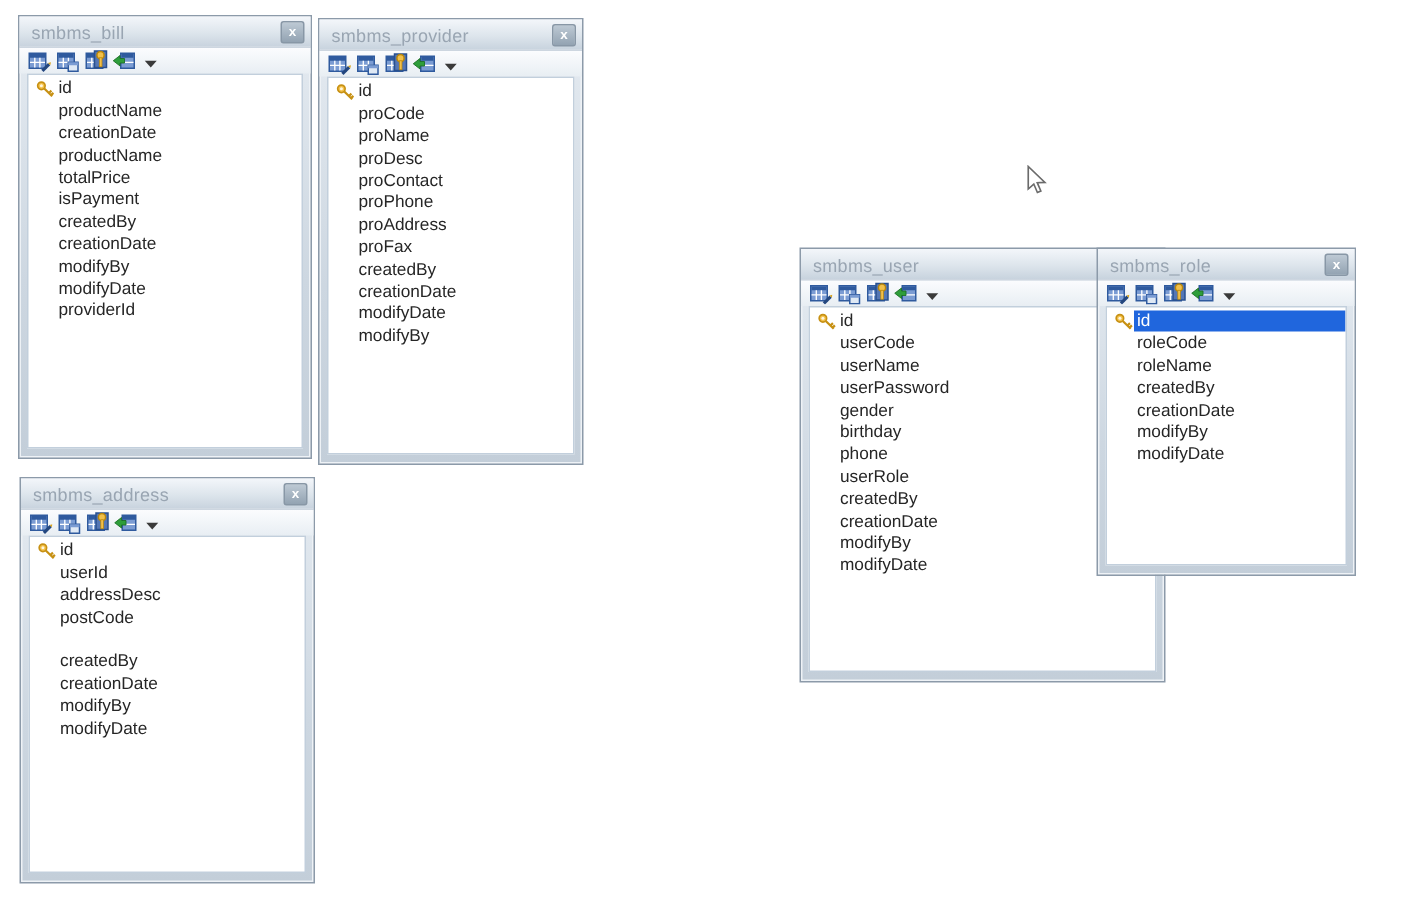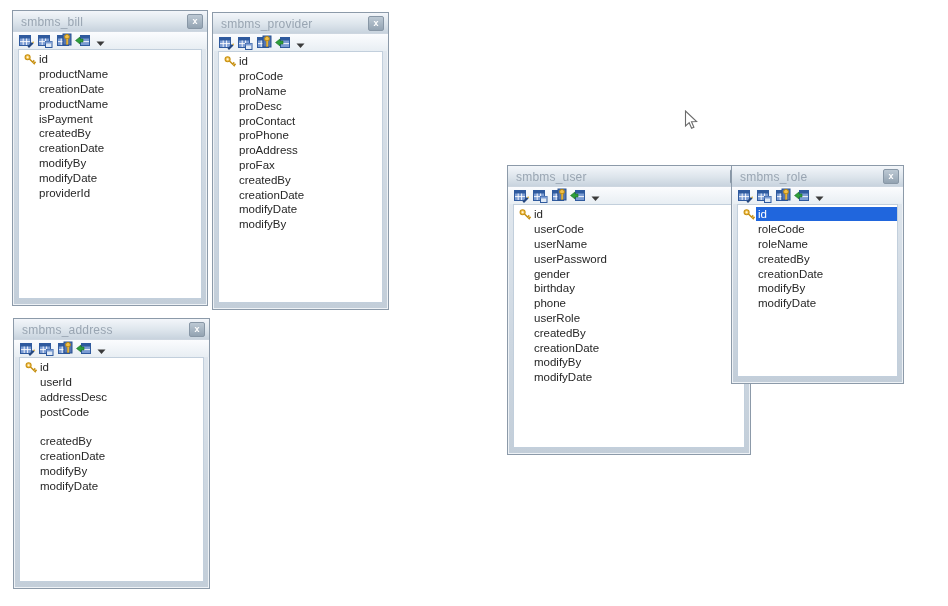--- a/index.html
+++ b/index.html
@@ -149,20 +149,24 @@
         <div class="field-row">
           <span class="key-zone"></span>
           <span class="field-label">creationDate</span>
         </div>
         <div class="field-row">
           <span class="key-zone"></span>
           <span class="field-label">productName</span>
         </div>
         <div class="field-row">
           <span class="key-zone"></span>
+          <span class="field-label">totalPrice</span>
+        </div>
+        <div class="field-row">
+          <span class="key-zone"></span>
           <span class="field-label">isPayment</span>
         </div>
         <div class="field-row">
           <span class="key-zone"></span>
           <span class="field-label">createdBy</span>
         </div>
         <div class="field-row">
           <span class="key-zone"></span>
           <span class="field-label">creationDate</span>
         </div>
@@ -385,21 +389,21 @@
         </div>
         <div class="field-row">
           <span class="key-zone"></span>
           <span class="field-label">modifyDate</span>
         </div>
         <div class="field-row">
           <span class="key-zone"></span>
         </div>
       </div>
   </div>
-    <div class="panel" style="left: 507px; top: 165px; width: 244px; height: 290px;">
+    <div class="panel" style="left: 533px; top: 165px; width: 244px; height: 290px;">
     <div class="titlebar">
       <span class="panel-title">smbms_user</span>
       <div class="close-btn">
         <span>x</span>
       </div>
     </div>
     <div class="toolbar">
         <span class="tb-icon">
           <svg width="16" height="15" viewBox="0 0 16 15">
             <rect x="1.5" y="2.5" width="11" height="10" fill="#7b9cd3" stroke="#2f5a9e"></rect>

